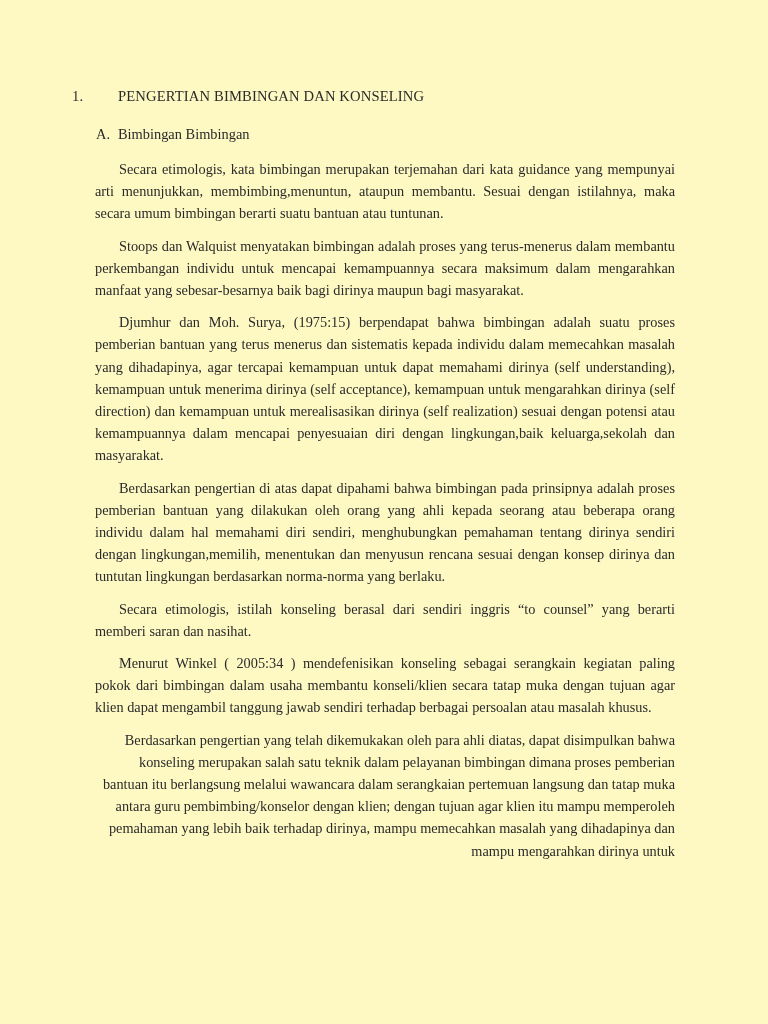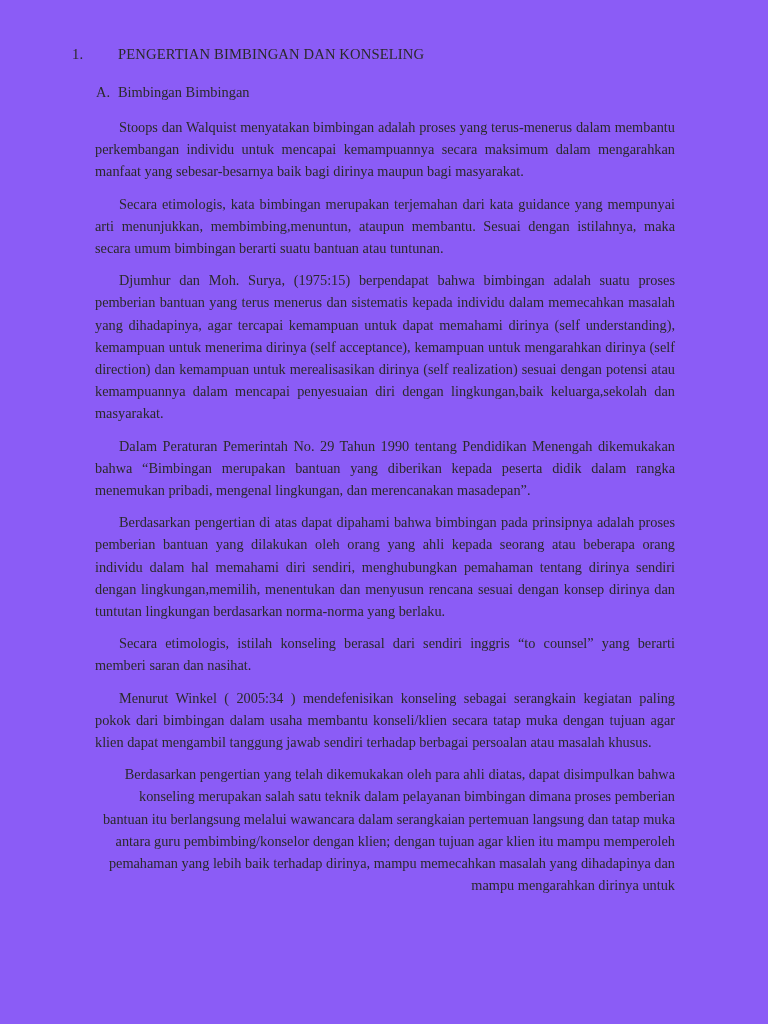--- a/index.html
+++ b/index.html
@@ -11,23 +11,23 @@
     width: 768px;
     height: 1024px;
     overflow: hidden;
     font-family: "Liberation Serif", "DejaVu Serif", serif;
     color: #2a2a2a;
   }
   .page {
     position: relative;
     width: 768px;
     height: 1024px;
-    background: #8b5cf6;
+    background: #fef9c3;
     box-sizing: border-box;
-    padding: 44px 93px 0 95px;
+    padding: 86px 93px 0 95px;
   }
   .doc-body {
     width: 580px;
   }
   .heading-1 {
     font-size: 14.6px;
     line-height: 20px;
     letter-spacing: 0.15px;
     margin: 0 0 18px 0;
     padding-left: 23px;
@@ -65,24 +65,23 @@
 </head>
 <body>
 
 <div class="page">
   <div class="doc-body">
 
     <div class="heading-1"><span class="num">1.</span><span>PENGERTIAN BIMBINGAN DAN KONSELING</span></div>
 
     <div class="heading-2"><span class="letter">A.</span><span>Bimbingan Bimbingan</span></div>
 
+    <p class="para">Secara etimologis, kata bimbingan merupakan terjemahan dari kata guidance yang mempunyai arti menunjukkan, membimbing,menuntun, ataupun membantu. Sesuai dengan istilahnya, maka secara umum bimbingan berarti suatu bantuan atau tuntunan.</p>
     <p class="para">Stoops dan Walquist menyatakan bimbingan adalah proses yang terus-menerus dalam membantu perkembangan individu untuk mencapai kemampuannya secara maksimum dalam mengarahkan manfaat yang sebesar-besarnya baik bagi dirinya maupun bagi masyarakat.</p>
-    <p class="para">Secara etimologis, kata bimbingan merupakan terjemahan dari kata guidance yang mempunyai arti menunjukkan, membimbing,menuntun, ataupun membantu. Sesuai dengan istilahnya, maka secara umum bimbingan berarti suatu bantuan atau tuntunan.</p>
     <p class="para">Djumhur dan Moh. Surya, (1975:15) berpendapat bahwa bimbingan adalah suatu proses pemberian bantuan yang terus menerus dan sistematis kepada individu dalam memecahkan masalah yang dihadapinya, agar tercapai kemampuan untuk dapat memahami dirinya (self understanding), kemampuan untuk menerima dirinya (self acceptance), kemampuan untuk mengarahkan dirinya (self direction) dan kemampuan untuk merealisasikan dirinya (self realization) sesuai dengan potensi atau kemampuannya dalam mencapai penyesuaian diri dengan lingkungan,baik keluarga,sekolah dan masyarakat.</p>
-    <p class="para">Dalam Peraturan Pemerintah No. 29 Tahun 1990 tentang Pendidikan Menengah dikemukakan bahwa “Bimbingan merupakan bantuan yang diberikan kepada peserta didik dalam rangka menemukan pribadi, mengenal lingkungan, dan merencanakan masadepan”.</p>
     <p class="para">Berdasarkan pengertian di atas dapat dipahami bahwa bimbingan pada prinsipnya adalah proses pemberian bantuan yang dilakukan oleh orang yang ahli kepada seorang atau beberapa orang individu dalam hal memahami diri sendiri, menghubungkan pemahaman tentang dirinya sendiri   dengan lingkungan,memilih, menentukan dan menyusun rencana sesuai dengan konsep dirinya dan tuntutan lingkungan berdasarkan norma-norma yang berlaku.</p>
 
 
     <p class="para">Secara etimologis, istilah konseling berasal dari sendiri inggris “to counsel” yang berarti memberi saran dan nasihat.</p>
     <p class="para">Menurut Winkel ( 2005:34 ) mendefenisikan konseling sebagai serangkain kegiatan paling pokok dari bimbingan dalam usaha membantu konseli/klien secara tatap muka dengan tujuan agar klien dapat mengambil tanggung jawab sendiri terhadap berbagai persoalan atau masalah khusus.</p>
     <p class="para last">Berdasarkan pengertian yang telah dikemukakan oleh para ahli diatas, dapat disimpulkan bahwa konseling merupakan salah satu teknik dalam pelayanan bimbingan dimana proses pemberian bantuan itu berlangsung melalui wawancara dalam serangkaian pertemuan langsung dan tatap muka antara guru pembimbing/konselor dengan klien; dengan tujuan agar klien itu mampu memperoleh pemahaman yang lebih baik terhadap dirinya, mampu memecahkan masalah yang dihadapinya dan mampu mengarahkan dirinya untuk</p>
 
   </div>
 </div>
 

